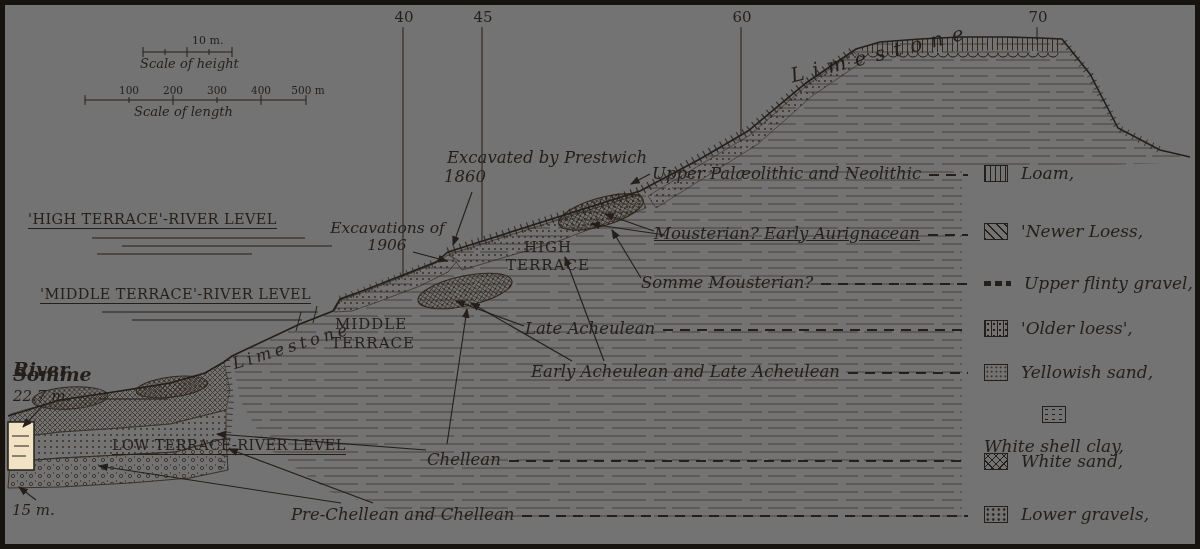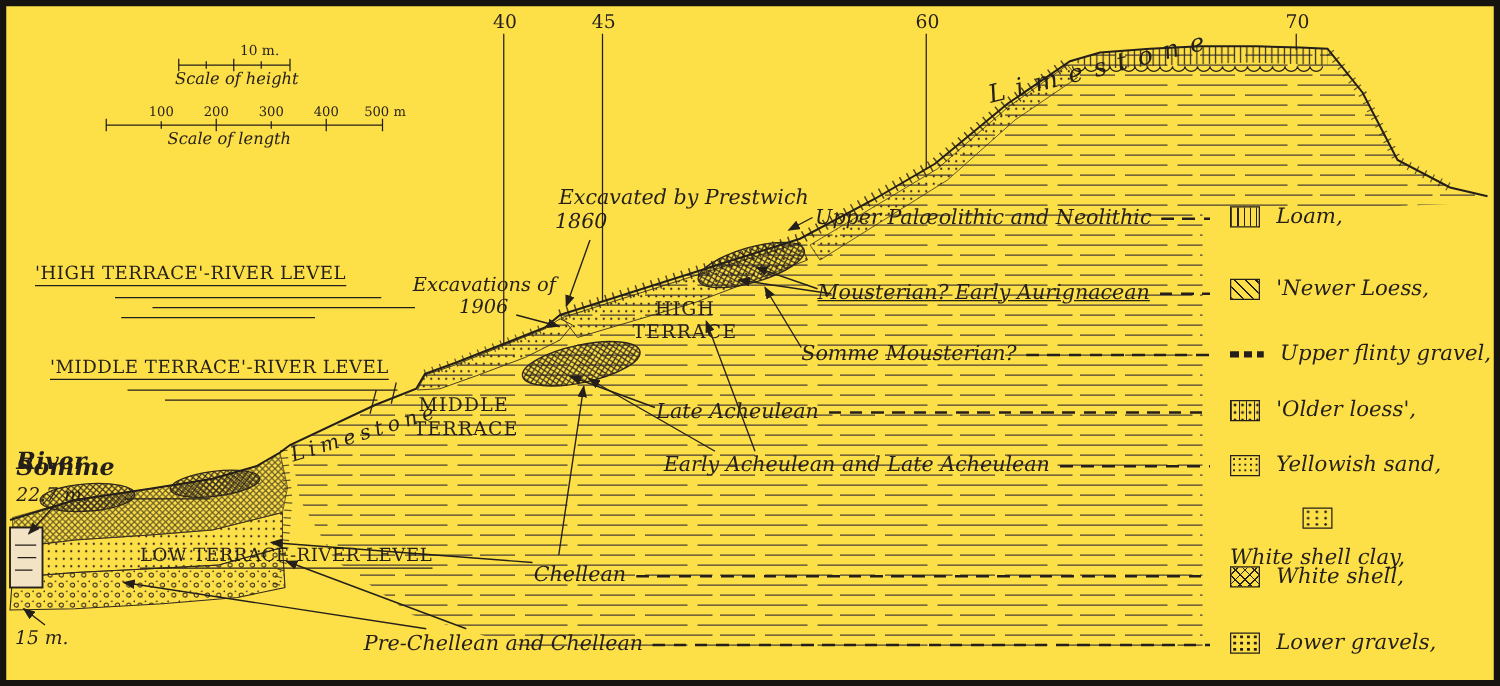--- a/index.html
+++ b/index.html
@@ -1,16 +1,16 @@
 <!DOCTYPE html>
 <html><head>
 <meta charset="utf-8">
 <style>
   html,body{margin:0;padding:0;background:#888;}
-  .page{position:relative;width:1200px;height:549px;background:#fde047;overflow:hidden;
+  .page{position:relative;width:1200px;height:549px;background:#737373;overflow:hidden;
         font-family:"DejaVu Serif",serif;color:#241f1a;}
   .frame{position:absolute;inset:0;border:5px solid #17130e;pointer-events:none;z-index:40;}
   svg.draw{position:absolute;left:0;top:0;z-index:1;}
   .t{position:absolute;z-index:20;color:#241f1a;white-space:nowrap;}
   .axis-num{font-size:15px;width:24px;text-align:center;}
   .small{font-size:11px;}
   .scale-cap{font-style:italic;font-size:13px;}
   .tick-num{font-size:10.5px;width:32px;text-align:center;}
   .terr{font-size:14.5px;letter-spacing:.4px;border-bottom:1.2px solid #241f1a;padding-bottom:1px;}
   .riv{font-style:italic;font-weight:600;font-size:19px;}
@@ -227,21 +227,21 @@
   <div class="legend-row" style="top:361px;">
     <span class="sw sw-fine-dots"></span>
     <span class="legend-label">Yellowish sand,</span>
   </div>
   <div class="legend-row" style="top:406px;flex-direction:column;">
     <span class="sw sw-medium-dots"></span>
     <span class="legend-label">White shell clay,</span>
   </div>
   <div class="legend-row" style="top:450px;">
     <span class="sw sw-crosshatch"></span>
-    <span class="legend-label">White shell,</span>
+    <span class="legend-label">White sand,</span>
   </div>
   <div class="legend-row" style="top:503px;">
     <span class="sw sw-dense-dots"></span>
     <span class="legend-label">Lower gravels,</span>
   </div>
 
   <div class="frame"></div>
 </div>
 
 </body></html>

